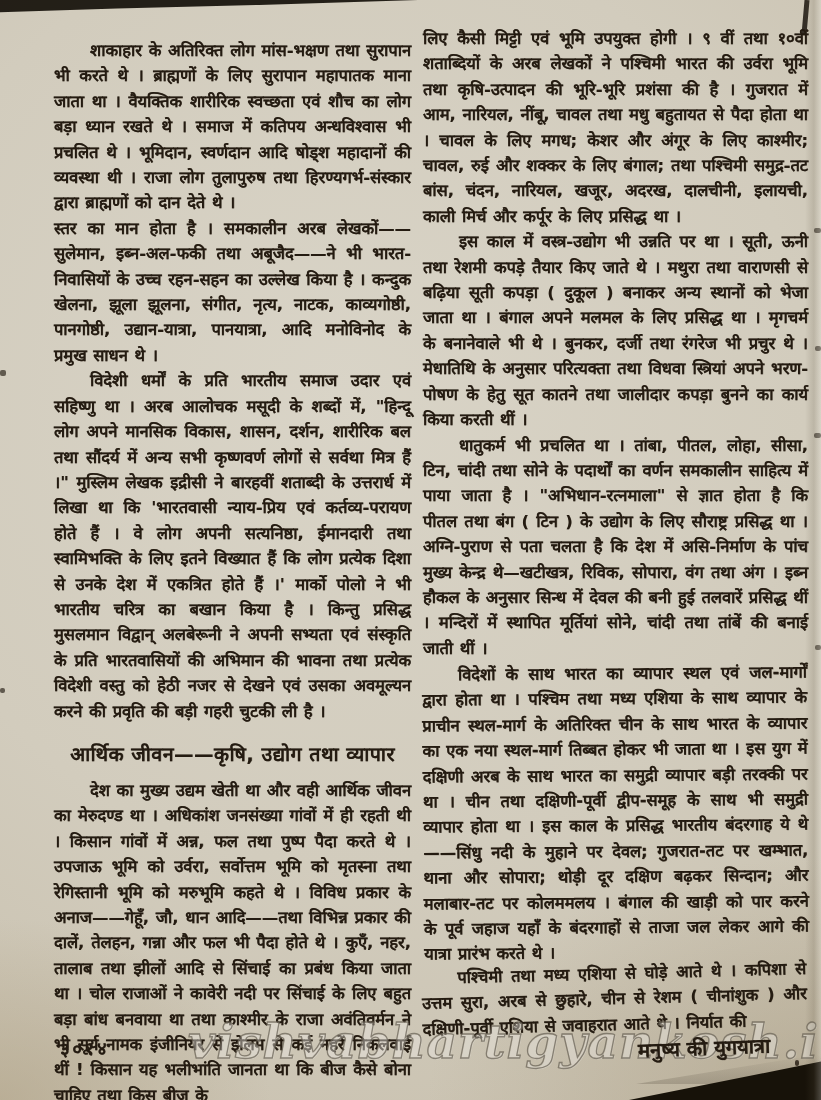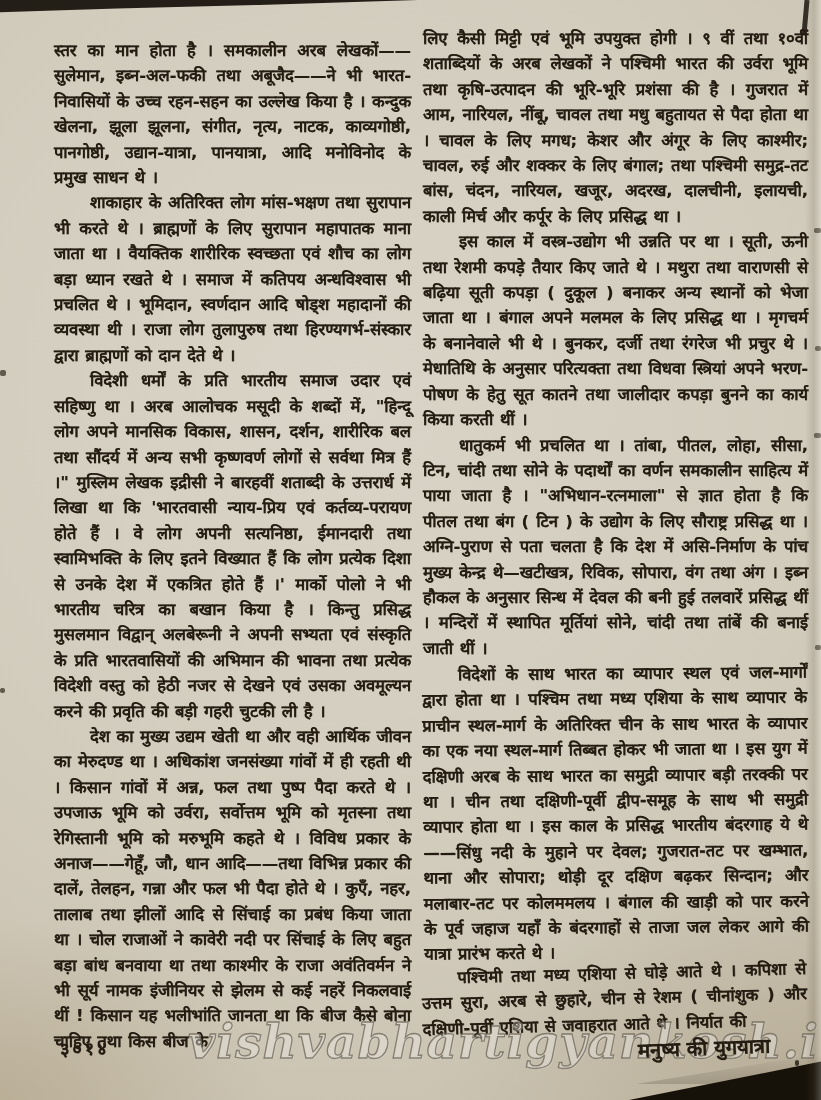--- a/index.html
+++ b/index.html
@@ -112,23 +112,24 @@
   <div class="art art-corner-br"></div>
   <div class="art dot-br"></div>
   <div class="tick tick-l1"></div>
   <div class="tick tick-l2"></div>
   <div class="tick tick-r1"></div>
   <div class="tick tick-r2"></div>
   <div class="tick tick-r3"></div>
   <div class="tick tick-r4"></div>
 
   <div class="col col-left">
+    <p class="para indent">शाकाहार के अतिरिक्त लोग मांस-भक्षण तथा सुरापान भी करते थे । ब्राह्मणों के लिए सुरापान महापातक माना जाता था । वैयक्तिक शारीरिक स्वच्छता एवं शौच का लोग बड़ा ध्यान रखते थे । समाज में कतिपय अन्धविश्वास भी प्रचलित थे । भूमिदान, स्वर्णदान आदि षोड्श महादानों की व्यवस्था थी । राजा लोग तुलापुरुष तथा हिरण्यगर्भ-संस्कार द्वारा ब्राह्मणों को दान देते थे ।</p>
     <p class="para">स्तर का मान होता है । समकालीन अरब लेखकों——सुलेमान, इब्न-अल-फकी तथा अबूजैद——ने भी भारत-निवासियों के उच्च रहन-सहन का उल्लेख किया है । कन्दुक खेलना, झूला झूलना, संगीत, नृत्य, नाटक, काव्यगोष्ठी, पानगोष्ठी, उद्यान-यात्रा, पानयात्रा, आदि मनोविनोद के प्रमुख साधन थे ।</p>
-    <p class="para indent">शाकाहार के अतिरिक्त लोग मांस-भक्षण तथा सुरापान भी करते थे । ब्राह्मणों के लिए सुरापान महापातक माना जाता था । वैयक्तिक शारीरिक स्वच्छता एवं शौच का लोग बड़ा ध्यान रखते थे । समाज में कतिपय अन्धविश्वास भी प्रचलित थे । भूमिदान, स्वर्णदान आदि षोड्श महादानों की व्यवस्था थी । राजा लोग तुलापुरुष तथा हिरण्यगर्भ-संस्कार द्वारा ब्राह्मणों को दान देते थे ।</p>
     <p class="para indent">विदेशी धर्मों के प्रति भारतीय समाज उदार एवं सहिष्णु था । अरब आलोचक मसूदी के शब्दों में, "हिन्दू लोग अपने मानसिक विकास, शासन, दर्शन, शारीरिक बल तथा सौंदर्य में अन्य सभी कृष्णवर्ण लोगों से सर्वथा मित्र हैं ।" मुस्लिम लेखक इद्रीसी ने बारहवीं शताब्दी के उत्तरार्ध में लिखा था कि 'भारतवासी न्याय-प्रिय एवं कर्तव्य-परायण होते हैं । वे लोग अपनी सत्यनिष्ठा, ईमानदारी तथा स्वामिभक्ति के लिए इतने विख्यात हैं कि लोग प्रत्येक दिशा से उनके देश में एकत्रित होते हैं ।' मार्को पोलो ने भी भारतीय चरित्र का बखान किया है । किन्तु प्रसिद्ध मुसलमान विद्वान् अलबेरूनी ने अपनी सभ्यता एवं संस्कृति के प्रति भारतवासियों की अभिमान की भावना तथा प्रत्येक विदेशी वस्तु को हेठी नजर से देखने एवं उसका अवमूल्यन करने की प्रवृति की बड़ी गहरी चुटकी ली है ।</p>
+    <h2 class="heading">आर्थिक जीवन——कृषि, उद्योग तथा व्यापार</h2>
     <p class="para indent">देश का मुख्य उद्यम खेती था और वही आर्थिक जीवन का मेरुदण्ड था । अधिकांश जनसंख्या गांवों में ही रहती थी । किसान गांवों में अन्न, फल तथा पुष्प पैदा करते थे । उपजाऊ भूमि को उर्वरा, सर्वोत्तम भूमि को मृतस्ना तथा रेगिस्तानी भूमि को मरुभूमि कहते थे । विविध प्रकार के अनाज——गेहूँ, जौ, धान आदि——तथा विभिन्न प्रकार की दालें, तेलहन, गन्ना और फल भी पैदा होते थे । कुएँ, नहर, तालाब तथा झीलों आदि से सिंचाई का प्रबंध किया जाता था । चोल राजाओं ने कावेरी नदी पर सिंचाई के लिए बहुत बड़ा बांध बनवाया था तथा काश्मीर के राजा अवंतिवर्मन ने भी सूर्य नामक इंजीनियर से झेलम से कई नहरें निकलवाई थीं ! किसान यह भलीभांति जानता था कि बीज कैसे बोना चाहिए तथा किस बीज के</p>
   </div>
 
   <div class="col col-right">
     <p class="para">लिए कैसी मिट्टी एवं भूमि उपयुक्त होगी । ९ वीं तथा १०वीं शताब्दियों के अरब लेखकों ने पश्चिमी भारत की उर्वरा भूमि तथा कृषि-उत्पादन की भूरि-भूरि प्रशंसा की है । गुजरात में आम, नारियल, नींबू, चावल तथा मधु बहुतायत से पैदा होता था । चावल के लिए मगध; केशर और अंगूर के लिए काश्मीर; चावल, रुई और शक्कर के लिए बंगाल; तथा पश्चिमी समुद्र-तट बांस, चंदन, नारियल, खजूर, अदरख, दालचीनी, इलायची, काली मिर्च और कर्पूर के लिए प्रसिद्ध था ।</p>
     <p class="para indent">इस काल में वस्त्र-उद्योग भी उन्नति पर था । सूती, ऊनी तथा रेशमी कपड़े तैयार किए जाते थे । मथुरा तथा वाराणसी से बढ़िया सूती कपड़ा ( दुकूल ) बनाकर अन्य स्थानों को भेजा जाता था । बंगाल अपने मलमल के लिए प्रसिद्ध था । मृगचर्म के बनानेवाले भी थे । बुनकर, दर्जी तथा रंगरेज भी प्रचुर थे । मेधातिथि के अनुसार परित्यक्ता तथा विधवा स्त्रियां अपने भरण-पोषण के हेतु सूत कातने तथा जालीदार कपड़ा बुनने का कार्य किया करती थीं ।</p>
     <p class="para indent">धातुकर्म भी प्रचलित था । तांबा, पीतल, लोहा, सीसा, टिन, चांदी तथा सोने के पदार्थों का वर्णन समकालीन साहित्य में पाया जाता है । "अभिधान-रत्नमाला" से ज्ञात होता है कि पीतल तथा बंग ( टिन ) के उद्योग के लिए सौराष्ट्र प्रसिद्ध था । अग्नि-पुराण से पता चलता है कि देश में असि-निर्माण के पांच मुख्य केन्द्र थे—खटीखत्र, रिविक, सोपारा, वंग तथा अंग । इब्न हौकल के अनुसार सिन्ध में देवल की बनी हुई तलवारें प्रसिद्ध थीं । मन्दिरों में स्थापित मूर्तियां सोने, चांदी तथा तांबें की बनाई जाती थीं ।</p>
     <p class="para indent tilt-a">विदेशों के साथ भारत का व्यापार स्थल एवं जल-मार्गों द्वारा होता था । पश्चिम तथा मध्य एशिया के साथ व्यापार के प्राचीन स्थल-मार्ग के अतिरिक्त चीन के साथ भारत के व्यापार का एक नया स्थल-मार्ग तिब्बत होकर भी जाता था । इस युग में दक्षिणी अरब के साथ भारत का समुद्री व्यापार बड़ी तरक्की पर था । चीन तथा दक्षिणी-पूर्वी द्वीप-समूह के साथ भी समुद्री व्यापार होता था । इस काल के प्रसिद्ध भारतीय बंदरगाह ये थे——सिंधु नदी के मुहाने पर देवल; गुजरात-तट पर खम्भात, थाना और सोपारा; थोड़ी दूर दक्षिण बढ़कर सिन्दान; और मलाबार-तट पर कोलममलय । बंगाल की खाड़ी को पार करने के पूर्व जहाज यहाँ के बंदरगाहों से ताजा जल लेकर आगे की यात्रा प्रारंभ करते थे ।</p>
     <p class="para indent tilt-b">पश्चिमी तथा मध्य एशिया से घोड़े आते थे । कपिशा से उत्तम सुरा, अरब से छुहारे, चीन से रेशम ( चीनांशुक ) और दक्षिणी-पूर्वी एशिया से जवाहरात आते थे । निर्यात की</p>
   </div>

